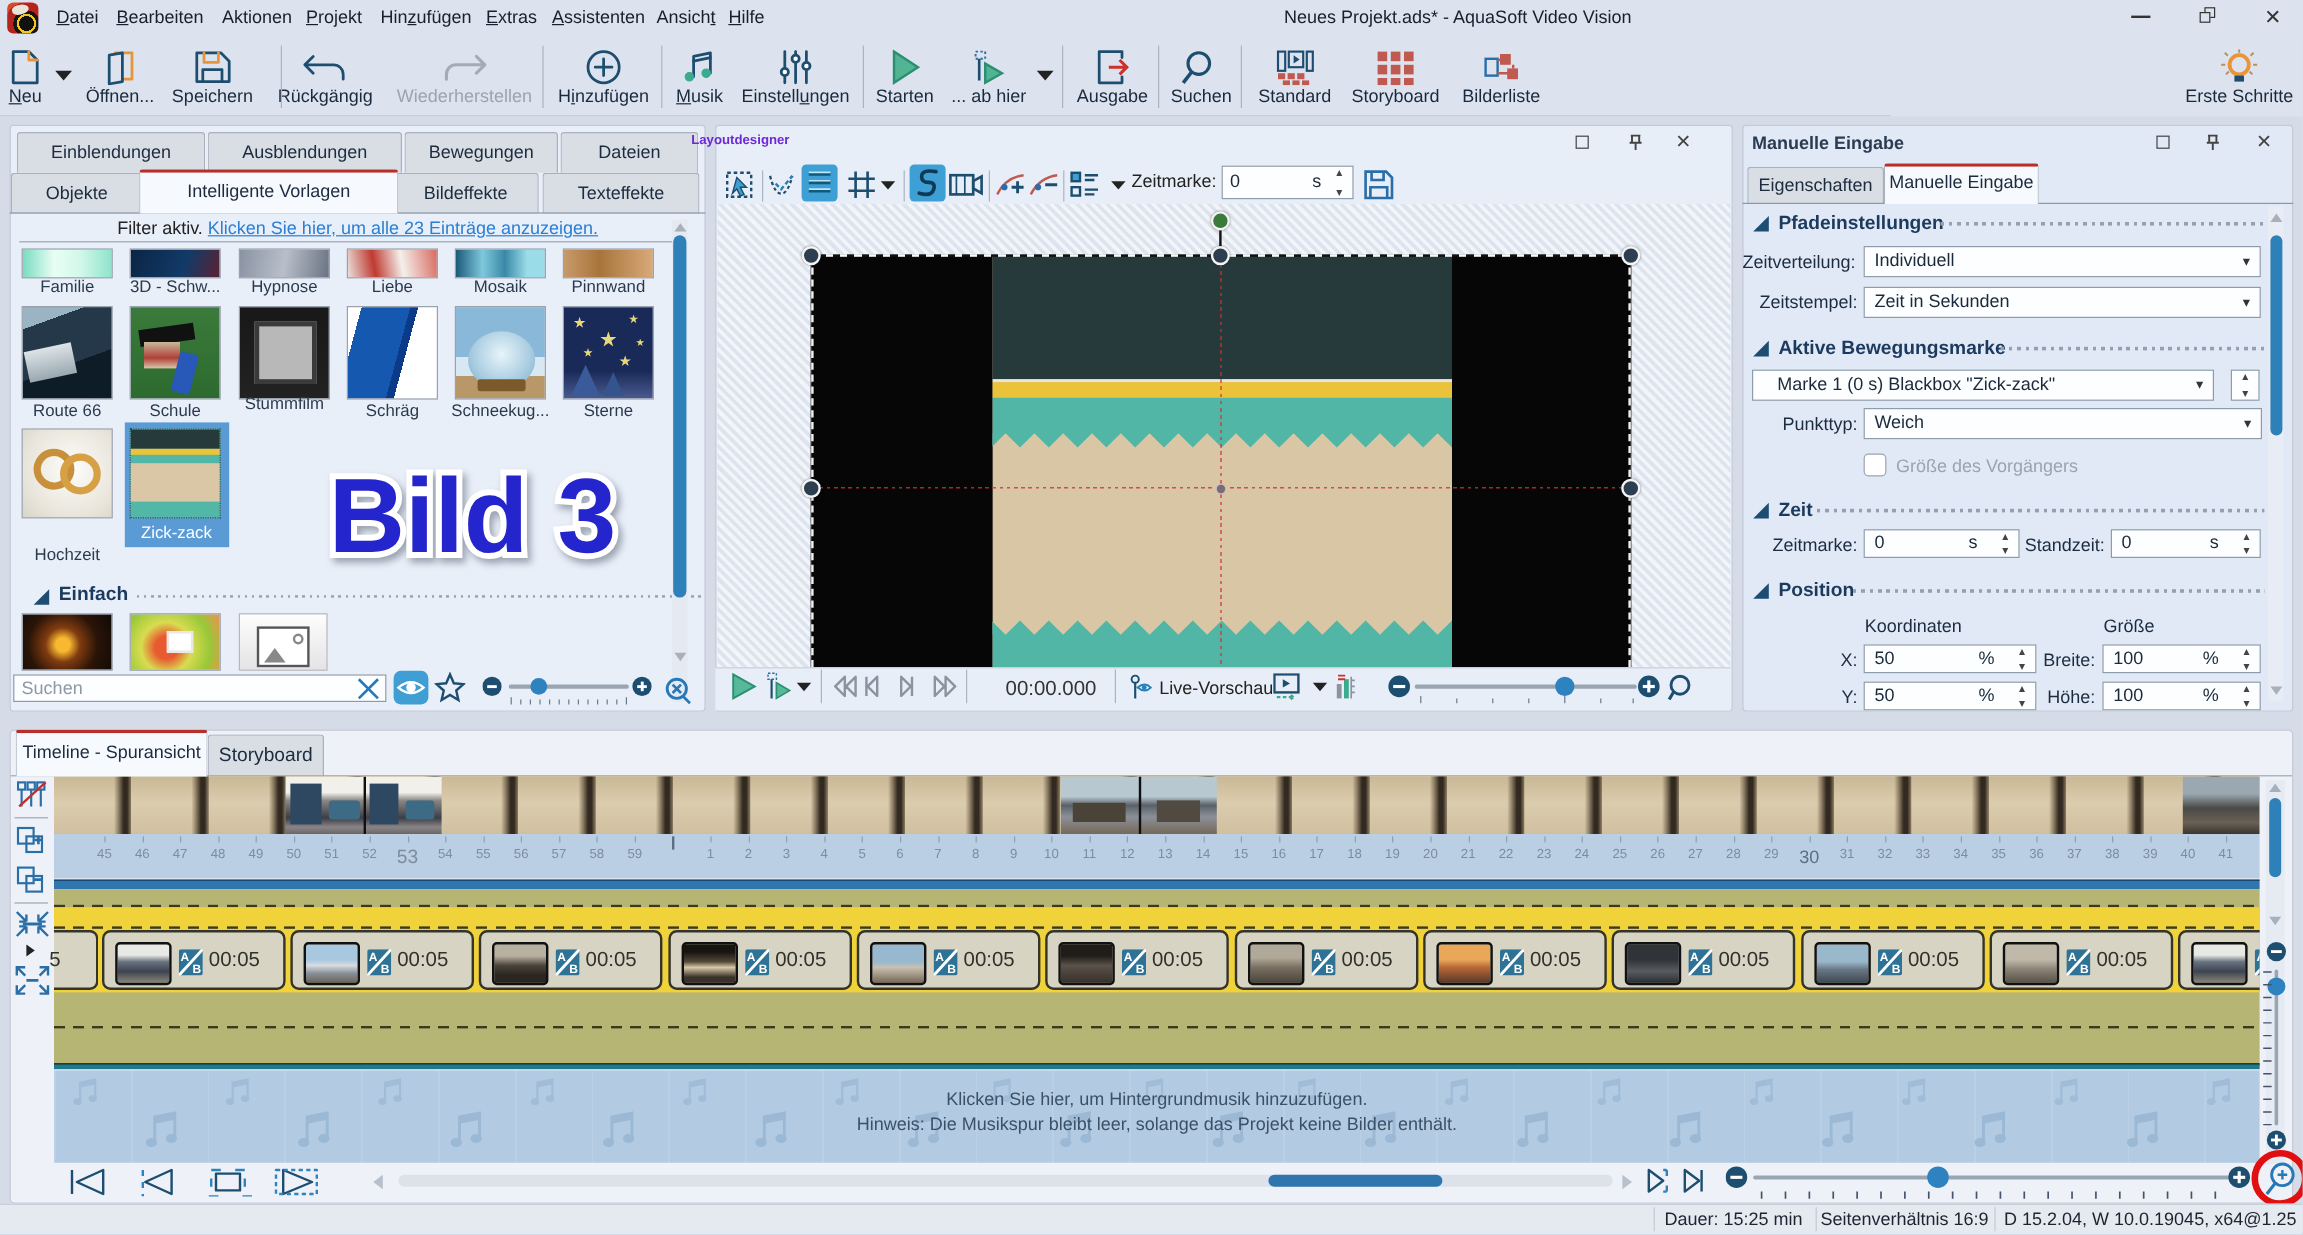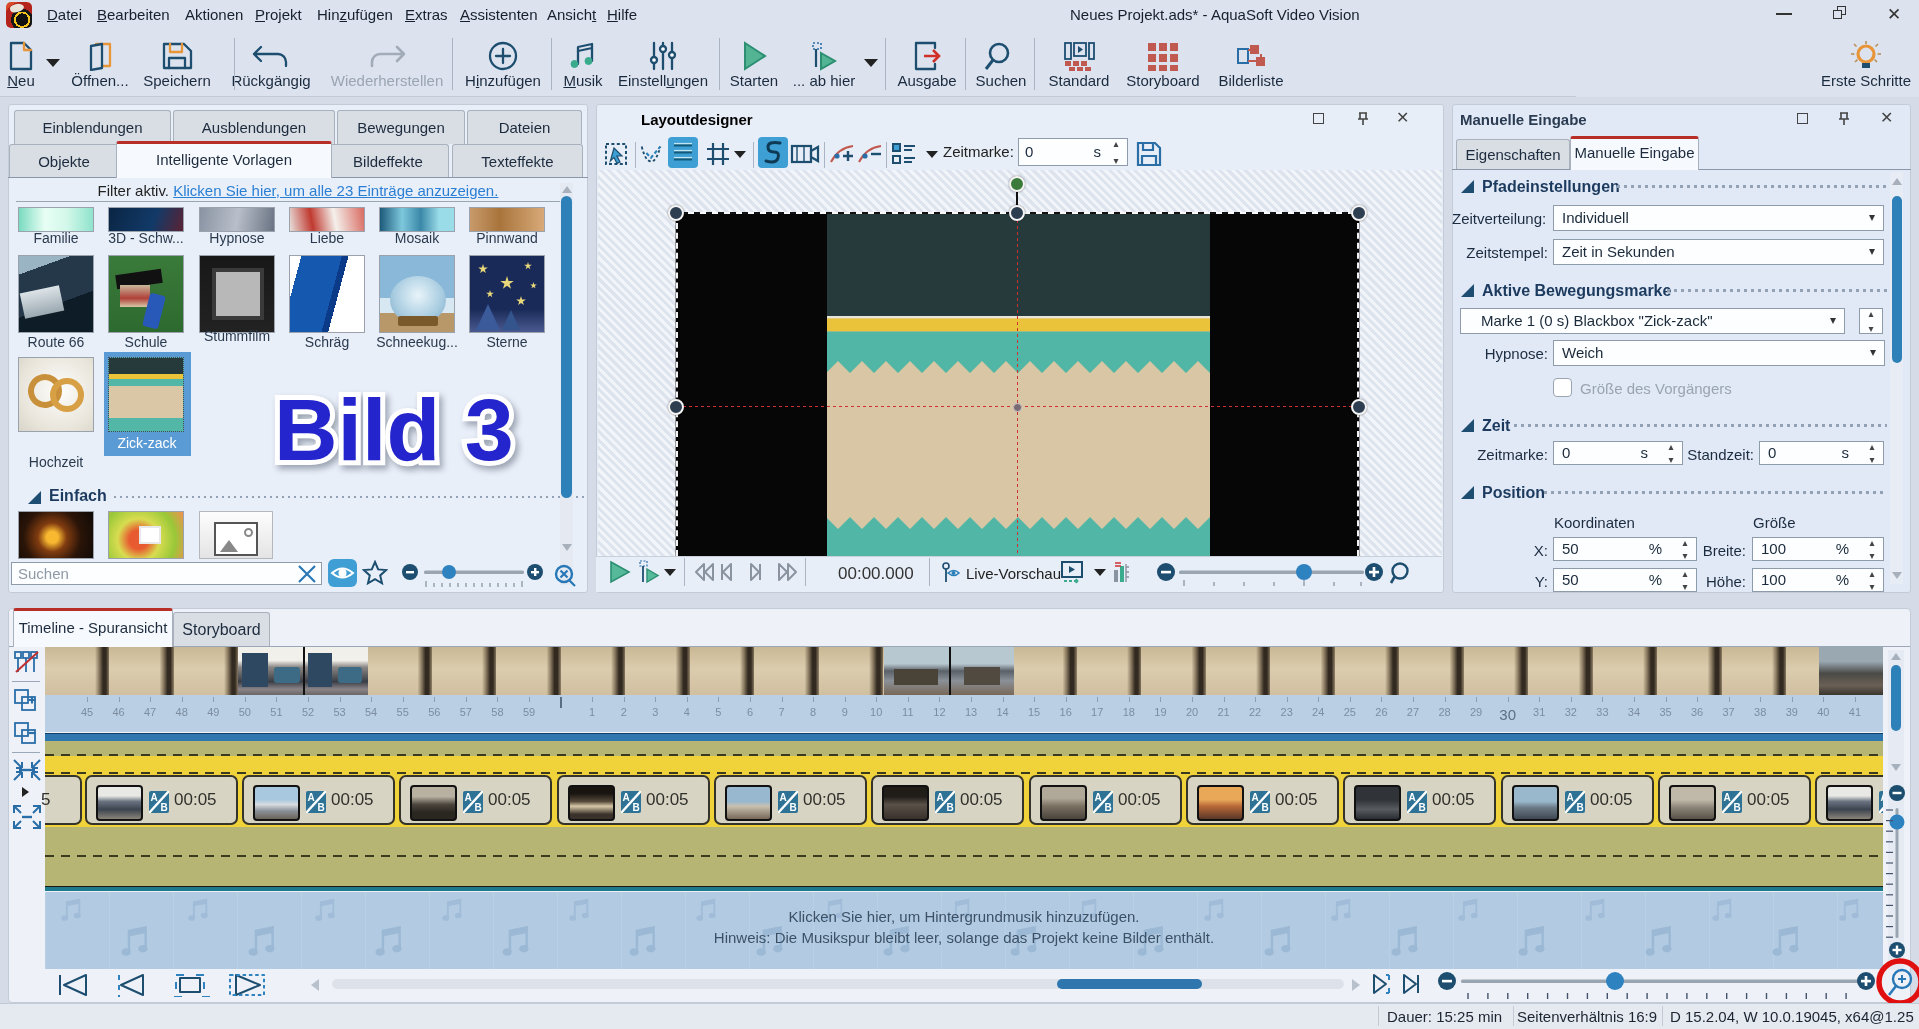--- a/index.html
+++ b/index.html
@@ -324,21 +324,21 @@
       <path d="M88 20 v4"></path>
       <path d="M96 20 v4"></path>
       <path d="M104 20 v4"></path>
       <path d="M112 20 v4"></path>
       <path d="M120 18 v6"></path>
     </g>
 <circle cx="162" cy="11" r="8" fill="none" stroke="#2878b8" stroke-width="2.4"></circle>
     <path d="M158.5 7.5 l7 7 M165.5 7.5 l-7 7 M167 17 l6 6" stroke="#2878b8" stroke-width="2.2" fill="none"></path>
   </svg>
 <div class="panel" style="left:596px;top:104px;width:848px;height:489px;background:#e8eef7"></div>
-<div class="abs" style="left:641px;top:111px;font-size:15px;font-weight:bold;color:#000000">Layoutdesigner</div>
+<div class="abs" style="left:576px;top:111px;font-size:11px;font-weight:bold;color:#6d28d9">Layoutdesigner</div>
 <div class="abs" style="left:1313px;top:113px;width:11px;height:11px;border:1.8px solid #444"></div>
 <svg class="abs" style="left:1356px;top:111px" width="14" height="16">
     <path d="M3 2 h8 M4 2 v6 h6 v-6 M2 8 h10 M7 8 v6" stroke="#444" stroke-width="1.6" fill="none"></path>
   </svg>
 <div class="abs" style="left:1396px;top:108px;font-size:16px;color:#444">✕</div>
 <svg class="abs" style="left:604px;top:140px" width="26" height="28" viewBox="0 0 26 28">
 <rect x="2" y="4" width="20" height="20" fill="none" stroke="#1d4e70" stroke-width="2" stroke-dasharray="3 2.4"></rect>
 <path d="M10 8 l8 8 h-5 l3 6 -3 1.4 -3-6 -3.6 3.6 z" fill="#3d9fd3" stroke="#1d4e70" stroke-width="1.2"></path>
   </svg>
 <div class="sep" style="left:635px;top:142px;height:26px"></div>
@@ -504,21 +504,21 @@
 <div class="dots" style="left:1617px;top:185px;width:270px"></div>
 <div class="lbl" style="left:1452px;top:210px;width:96px;text-align:left">Zeitverteilung:</div>
 <div class="inp combo-arrow" style="left:1553px;top:205px;width:331px;height:26px;padding:3px 8px">Individuell</div>
 <div class="lbl" style="left:1452px;top:244px;width:96px;text-align:right">Zeitstempel:</div>
 <div class="inp combo-arrow" style="left:1553px;top:239px;width:331px;height:26px;padding:3px 8px">Zeit in Sekunden</div>
 <div class="tri" style="left:1461px;top:284px;border-left:13px solid transparent;border-bottom:13px solid #1d4d70"></div>
 <div class="sect" style="left:1482px;top:282px">Aktive Bewegungsmarke</div>
 <div class="dots" style="left:1667px;top:289px;width:220px"></div>
 <div class="inp combo-arrow" style="left:1460px;top:308px;width:385px;height:26px;padding:3px 8px 3px 20px">Marke 1 (0 s) Blackbox "Zick-zack"</div>
 <div class="spin" style="left:1859px;top:308px;width:24px;height:26px"></div>
-<div class="lbl" style="left:1452px;top:345px;width:96px;text-align:right">Hypnose:</div>
+<div class="lbl" style="left:1452px;top:345px;width:96px;text-align:right">Punkttyp:</div>
 <div class="inp combo-arrow" style="left:1553px;top:340px;width:332px;height:26px;padding:3px 8px">Weich</div>
 <div class="abs" style="left:1553px;top:378px;width:19px;height:19px;background:#fff;border:1px solid #9aa5b2;border-radius:4px"></div>
 <div class="abs" style="left:1580px;top:380px;font-size:15px;color:#9aa4b0">Größe des Vorgängers</div>
 <div class="tri" style="left:1461px;top:419px;border-left:13px solid transparent;border-bottom:13px solid #1d4d70"></div>
 <div class="sect" style="left:1482px;top:417px">Zeit</div>
 <div class="dots" style="left:1514px;top:424px;width:373px"></div>
 <div class="lbl" style="left:1452px;top:446px;width:96px;text-align:right">Zeitmarke:</div>
 <div class="inp" style="left:1553px;top:441px;width:130px;height:24px;padding:2px 8px">0<span style="position:absolute;right:34px">s</span></div>
 <div class="spin" style="left:1661px;top:442px;width:20px;height:22px;border:none;background:transparent"></div>
 <div class="lbl" style="left:1684px;top:446px;width:70px;text-align:right">Standzeit:</div>
@@ -622,21 +622,21 @@
 <div class="rnum" style="left:181.7px;font-size:11px;color:#7c8da0">48</div>
 <div class="rtick" style="left:213.3px"></div>
 <div class="rnum" style="left:213.3px;font-size:11px;color:#7c8da0">49</div>
 <div class="rtick" style="left:244.8px"></div>
 <div class="rnum" style="left:244.8px;font-size:11px;color:#7c8da0">50</div>
 <div class="rtick" style="left:276.4px"></div>
 <div class="rnum" style="left:276.4px;font-size:11px;color:#7c8da0">51</div>
 <div class="rtick" style="left:308.0px"></div>
 <div class="rnum" style="left:308.0px;font-size:11px;color:#7c8da0">52</div>
 <div class="rtick" style="left:339.6px"></div>
-<div class="rnum" style="left:339.6px;font-size:11px;color:#7c8da0">53</div>
+<div class="rnum" style="left:339.6px;font-size:16px;color:#7c8da0">53</div>
 <div class="rtick" style="left:371.1px"></div>
 <div class="rnum" style="left:371.1px;font-size:11px;color:#7c8da0">54</div>
 <div class="rtick" style="left:402.7px"></div>
 <div class="rnum" style="left:402.7px;font-size:11px;color:#7c8da0">55</div>
 <div class="rtick" style="left:434.3px"></div>
 <div class="rnum" style="left:434.3px;font-size:11px;color:#7c8da0">56</div>
 <div class="rtick" style="left:465.8px"></div>
 <div class="rnum" style="left:465.8px;font-size:11px;color:#7c8da0">57</div>
 <div class="rtick" style="left:497.4px"></div>
 <div class="rnum" style="left:497.4px;font-size:11px;color:#7c8da0">58</div>

